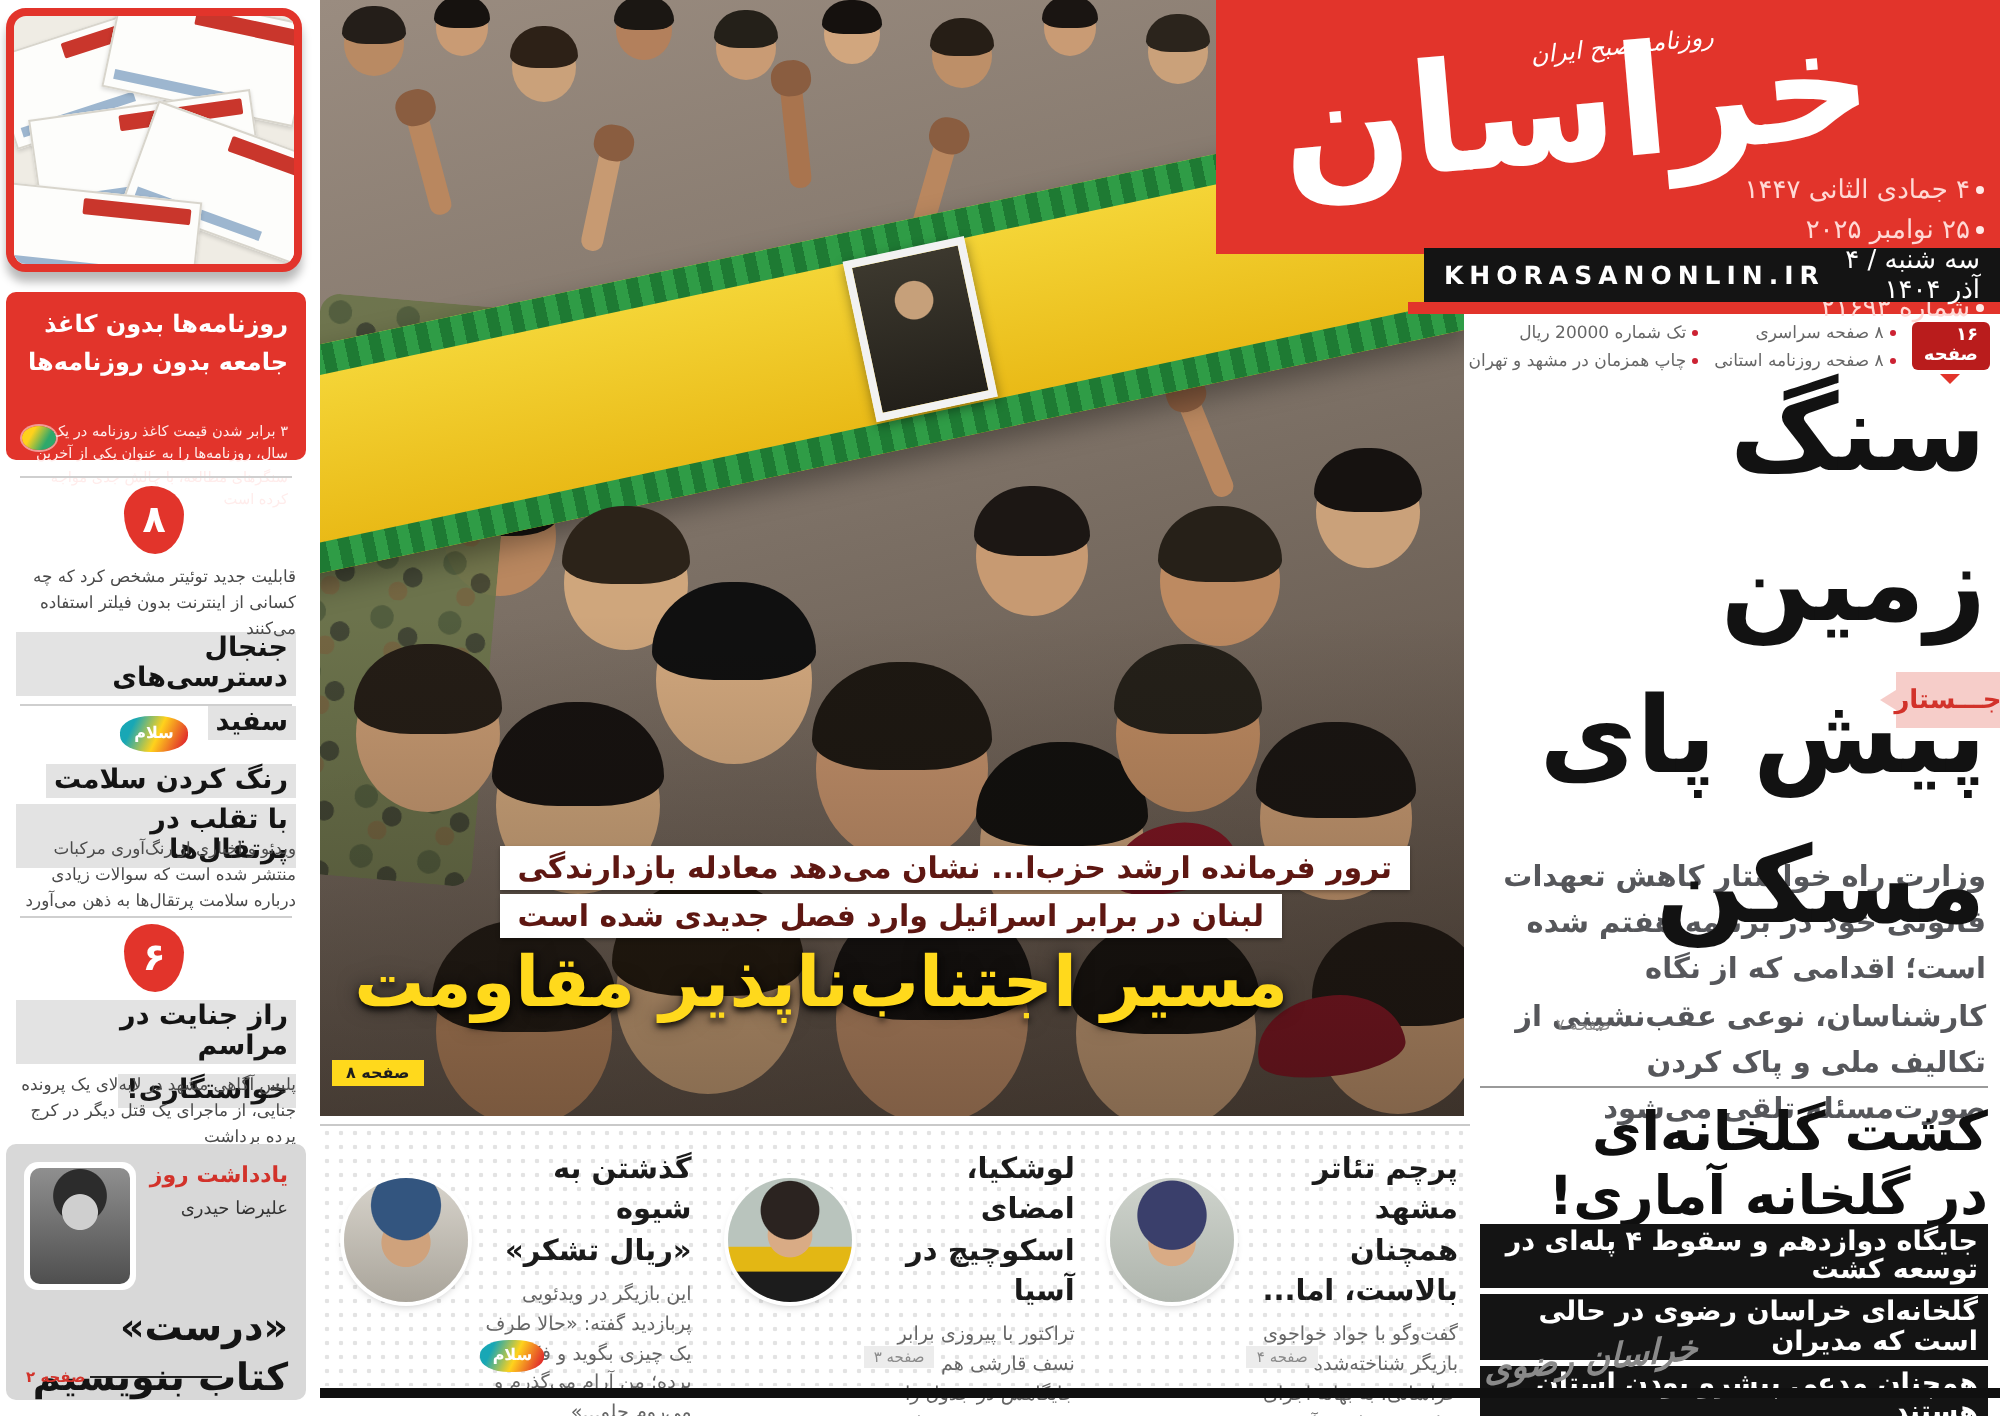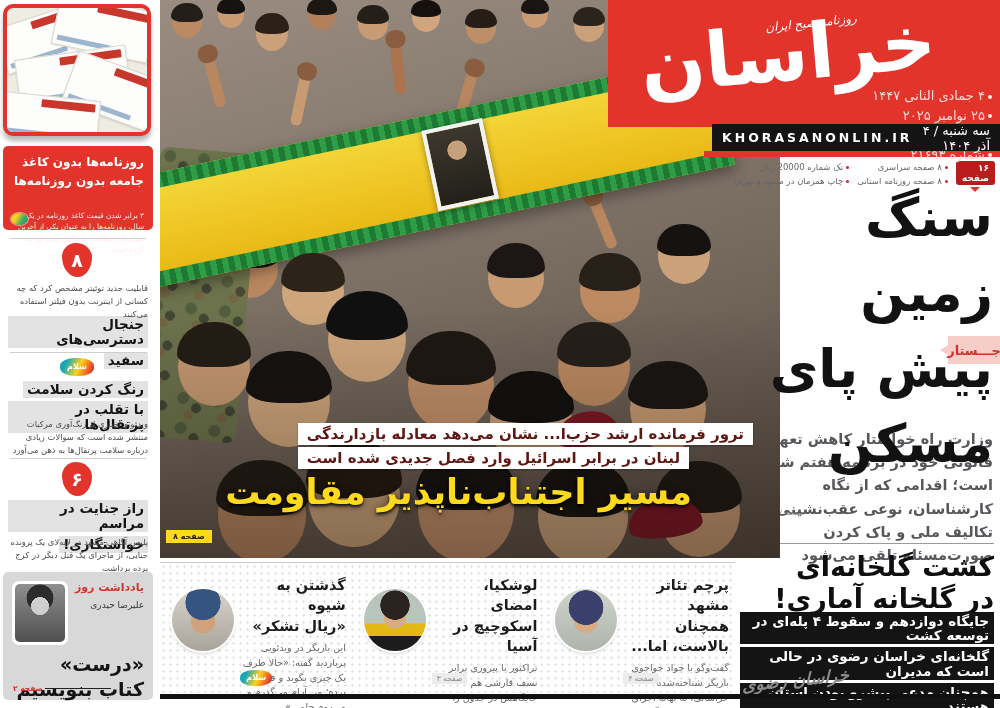--- a/index.html
+++ b/index.html
@@ -50,21 +50,21 @@
   
   .gh-title{left:740px;top:551px;width:254px;text-align:right;direction:rtl;color:#0f0f0f;
             font-size:27px;font-weight:bold;line-height:1.2;}
   .gh-high{left:740px;top:612px;width:254px;text-align:right;direction:rtl;line-height:1.05;}
   .gh-high span{display:inline-block;background:#141414;color:#fff;font-size:13.5px;font-weight:bold;
             padding:2px 5px;margin-bottom:3px;}
   .brand-cal{left:742px;top:670px;font-size:17px;color:#8a8a8a;font-weight:bold;font-style:italic;
             transform:rotate(-6deg) skewX(-6deg);direction:rtl;}
 
   
-  .photo{left:160px;top:0;width:620px;height:558px;overflow:hidden;z-index:1;
+  .photo{left:160px;top:0;width:572px;height:558px;overflow:hidden;z-index:1;
          background:linear-gradient(165deg,#9a8c80 0%,#7d7166 45%,#56493f 100%);}
   .photo::after{content:"";position:absolute;inset:0;z-index:4;
          background:linear-gradient(transparent 55%,rgba(18,12,8,.38));}
   .h{position:absolute;border-radius:50%;z-index:1;}
   .h i{position:absolute;left:-2%;top:-8%;width:104%;height:58%;display:block;
        border-radius:50% 50% 40% 40%/75% 75% 30% 30%;}
   .fw{position:absolute;z-index:1;}
   .fw .arm{position:absolute;left:4px;top:12px;width:11px;height:52px;border-radius:5px;}
   .fw .fist{position:absolute;left:0;top:0;width:20px;height:18px;border-radius:45%;}
   .beret{position:absolute;background:#7d1522;border-radius:50% 50% 46% 54%/68% 72% 32% 30%;z-index:3;}

